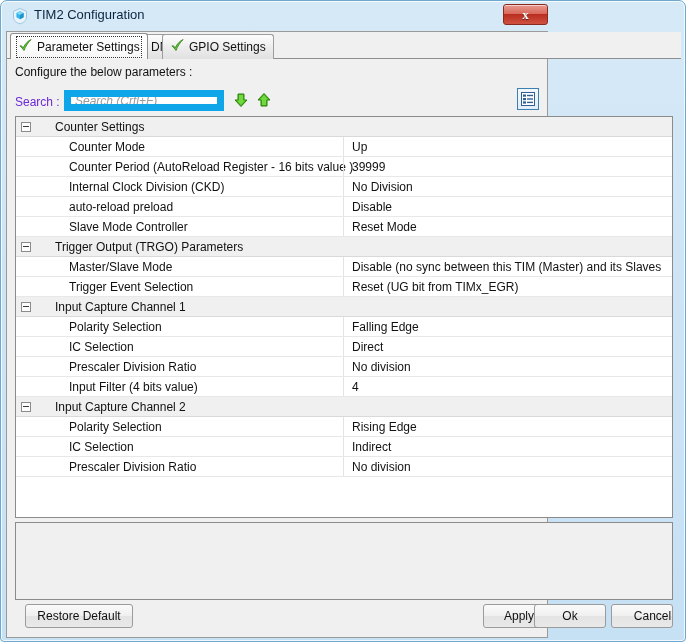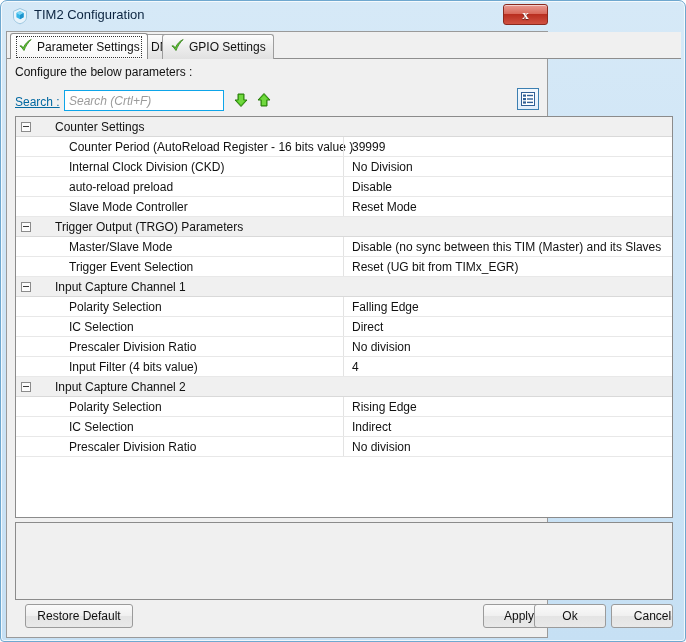--- a/index.html
+++ b/index.html
@@ -131,29 +131,28 @@
     font-size: 12px;
     color: #111;
     white-space: nowrap;
   }
 
   
   .search-label {
     position: absolute;
     left: 8px; top: 63px;
     font-size: 12px;
-    color: #0369a1;
-    text-decoration: underline;
+    color: #6d28d9;
   }
   .search-input {
     position: absolute;
     left: 57px; top: 58px;
     width: 160px; height: 21px;
     box-sizing: border-box;
-    border: 1px solid #0ea5e9;
+    border: 7px solid #0ea5e9;
     background: #ffffff;
     font-family: "Liberation Sans", sans-serif;
     font-size: 12px;
     padding: 0 4px;
     color: #111;
   }
   .search-input::placeholder {
     color: #9b9b9b;
     font-style: italic;
   }
@@ -375,20 +374,25 @@
       </svg>
     </div>
 
     <div class="tree" id="tree">
         <div class="row group">
           <span class="expander"></span>
           <span class="group-label">Counter Settings</span>
           <span class="cell-divider"></span>
         </div>
         <div class="row leaf">
+          <span class="param-name">Counter Mode</span>
+          <span class="cell-divider"></span>
+          <span class="param-value">Up</span>
+        </div>
+        <div class="row leaf">
           <span class="param-name">Counter Period (AutoReload Register - 16 bits value )</span>
           <span class="cell-divider"></span>
           <span class="param-value">39999</span>
         </div>
         <div class="row leaf">
           <span class="param-name">Internal Clock Division (CKD)</span>
           <span class="cell-divider"></span>
           <span class="param-value">No Division</span>
         </div>
         <div class="row leaf">

